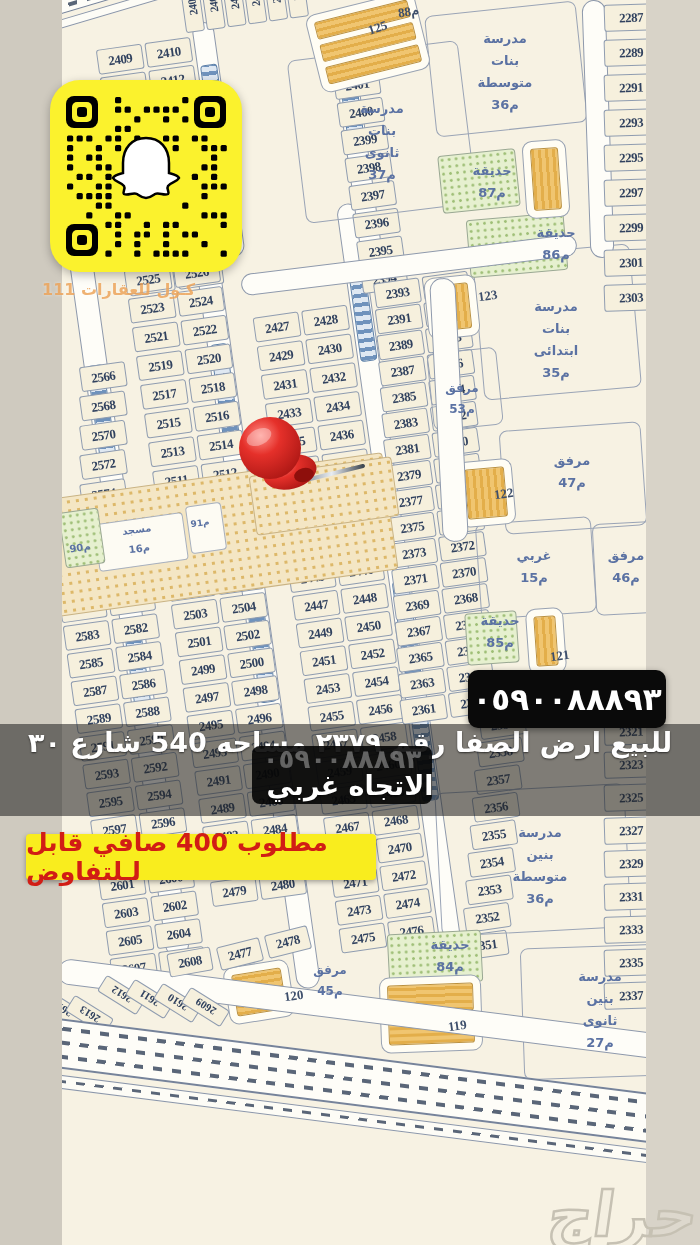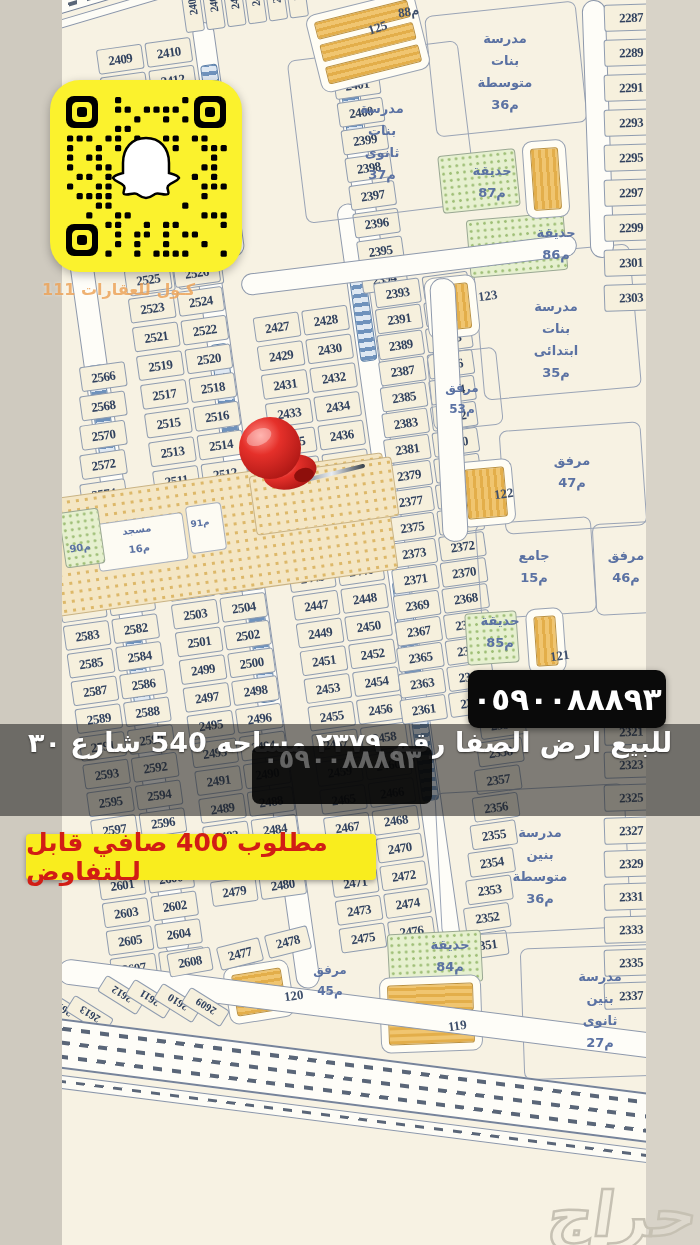--- a/index.html
+++ b/index.html
@@ -395,21 +395,21 @@
       </div>
       <div class="maplabel" style="left: 462px; top: 378px; font-size: 12px; line-height: 21px;">
         <div>مرفق</div>
         <div>53م</div>
       </div>
       <div class="maplabel" style="left: 572px; top: 450px; font-size: 13px; line-height: 22px;">
         <div>مرفق</div>
         <div>47م</div>
       </div>
       <div class="maplabel" style="left: 534px; top: 545px; font-size: 13px; line-height: 22px;">
-        <div>جامع</div>
+        <div>غربي</div>
         <div>15م</div>
       </div>
       <div class="maplabel" style="left: 626px; top: 545px; font-size: 13px; line-height: 22px;">
         <div>مرفق</div>
         <div>46م</div>
       </div>
       <div class="maplabel" style="left: 500px; top: 610px; font-size: 13px; line-height: 22px;">
         <div>حديقة</div>
         <div>85م</div>
       </div>
@@ -600,19 +600,20 @@
     <ellipse cx="35" cy="27" rx="13" ry="8" transform="rotate(-25 35 27)" fill="rgba(255,255,255,.35)"></ellipse>
   </svg>
 
   <div id="phone-box">٠٥٩٠٠٨٨٨٩٣</div>
 
   <div id="band">
     <div class="t1">للبيع ارض الصفا رقم ٢٣٧٩ مساحه 540 شارع ٣٠</div>
     <div id="ghost-box">
       <div class="gp">٠٥٩٠٠٨٨٨٩٣</div>
     </div>
+    <div class="t2">الاتجاه غربي</div>
   </div>
 
   <div id="price-box">مطلوب 400 صافي قابل لـلتفاوض</div>
 
   <div id="haraj">حراج</div>
 
 </div>
 
 </body></html>

